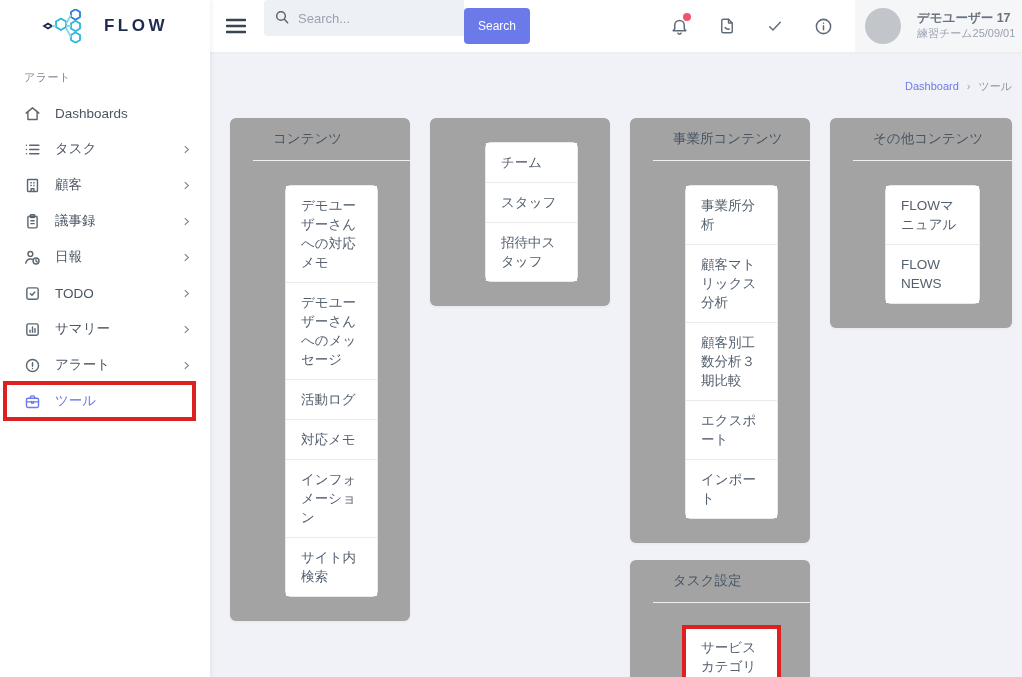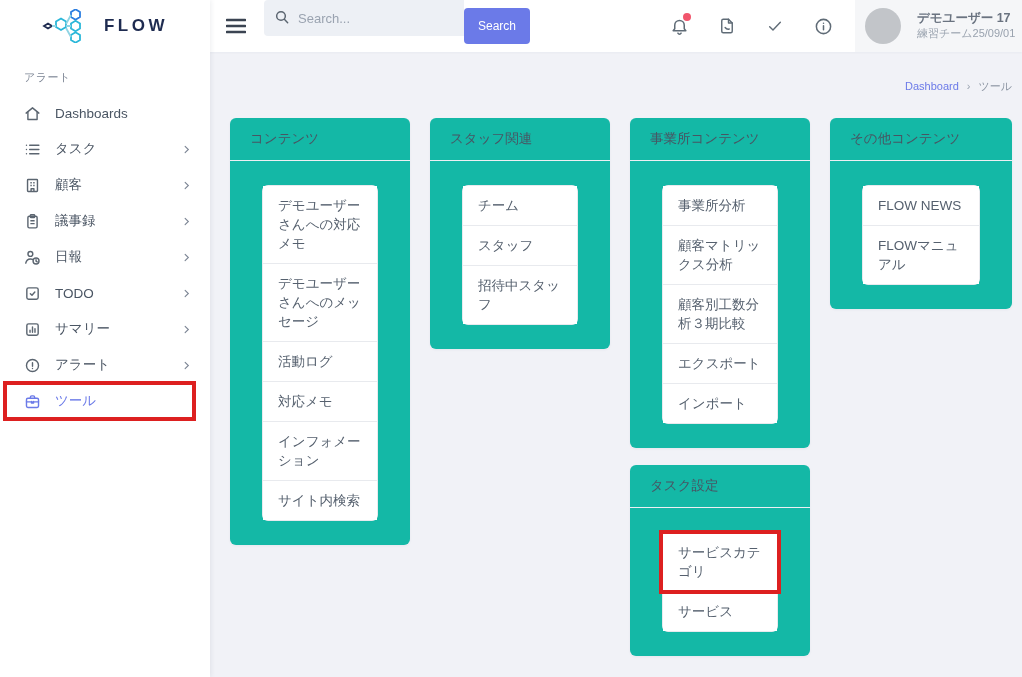--- a/index.html
+++ b/index.html
@@ -43,21 +43,21 @@
 
   
   .main { position:absolute; left:210px; top:52px; width:812px; height:625px; }
   .breadcrumb { position:absolute; top:27px; right:10px; font-size:11px; color:#8d96a3; }
   .breadcrumb a { color:#6b7ae8; text-decoration:none; cursor:pointer; }
   .breadcrumb .sep::before { content:"›"; margin:0 8px; color:#9aa3b0; }
 
   .cols { position:absolute; left:20px; top:66px; right:10px; display:flex; gap:20px; align-items:flex-start; }
   .col { width:180px; flex:none; display:flex; flex-direction:column; gap:17px; }
   .col:last-child { flex:1; }
-  .card { background:#14b8a6; border-radius:6px; box-shadow:0 1px 3px rgba(25,42,70,.05); }
+  .card { background:#a3a3a3; border-radius:6px; box-shadow:0 1px 3px rgba(25,42,70,.05);padding-left:23px; }
   .card-header { padding:12px 20px; font-size:13.5px; color:#485563; border-bottom:1px solid #edeff3; }
   .list { margin:24px 32px; border:1px solid #e8eaee; border-radius:6px; overflow:visible; }
   .list-item { position:relative; padding:10px 15px; font-size:13.5px; line-height:19px; color:#55606e;
                border-bottom:1px solid #e8eaee; cursor:pointer; background:#fff; }
   .list-item:last-child { border-bottom:none; }
 
   
   .red-box { position:absolute; border:4px solid #dd2020; pointer-events:none; z-index:60; }
   .red-box.tool { left:3px; right:14px; top:-2px; bottom:-2px; }
   .red-box.svc { left:-4px; right:-4px; top:-3px; bottom:-3px; }
@@ -289,21 +289,20 @@
             <div class="list-item">活動ログ</div>
             <div class="list-item">対応メモ</div>
             <div class="list-item">インフォメーション</div>
             <div class="list-item">サイト内検索</div>
           </div>
         </section>
       </div>
 
       <div class="col">
         <section class="card">
-          <div class="card-header">スタッフ関連</div>
           <div class="list">
             <div class="list-item">チーム</div>
             <div class="list-item">スタッフ</div>
             <div class="list-item">招待中スタッフ</div>
           </div>
         </section>
       </div>
 
       <div class="col">
         <section class="card">
@@ -327,21 +326,21 @@
             <div class="list-item">サービス</div>
 
           </div>
         </section>
       </div>
 
       <div class="col">
         <section class="card">
           <div class="card-header">その他コンテンツ</div>
           <div class="list">
+            <div class="list-item">FLOWマニュアル</div>
             <div class="list-item">FLOW NEWS</div>
-            <div class="list-item">FLOWマニュアル</div>
           </div>
         </section>
       </div>
 
     </div>
   </main>
 </div>
 
 </body></html>

